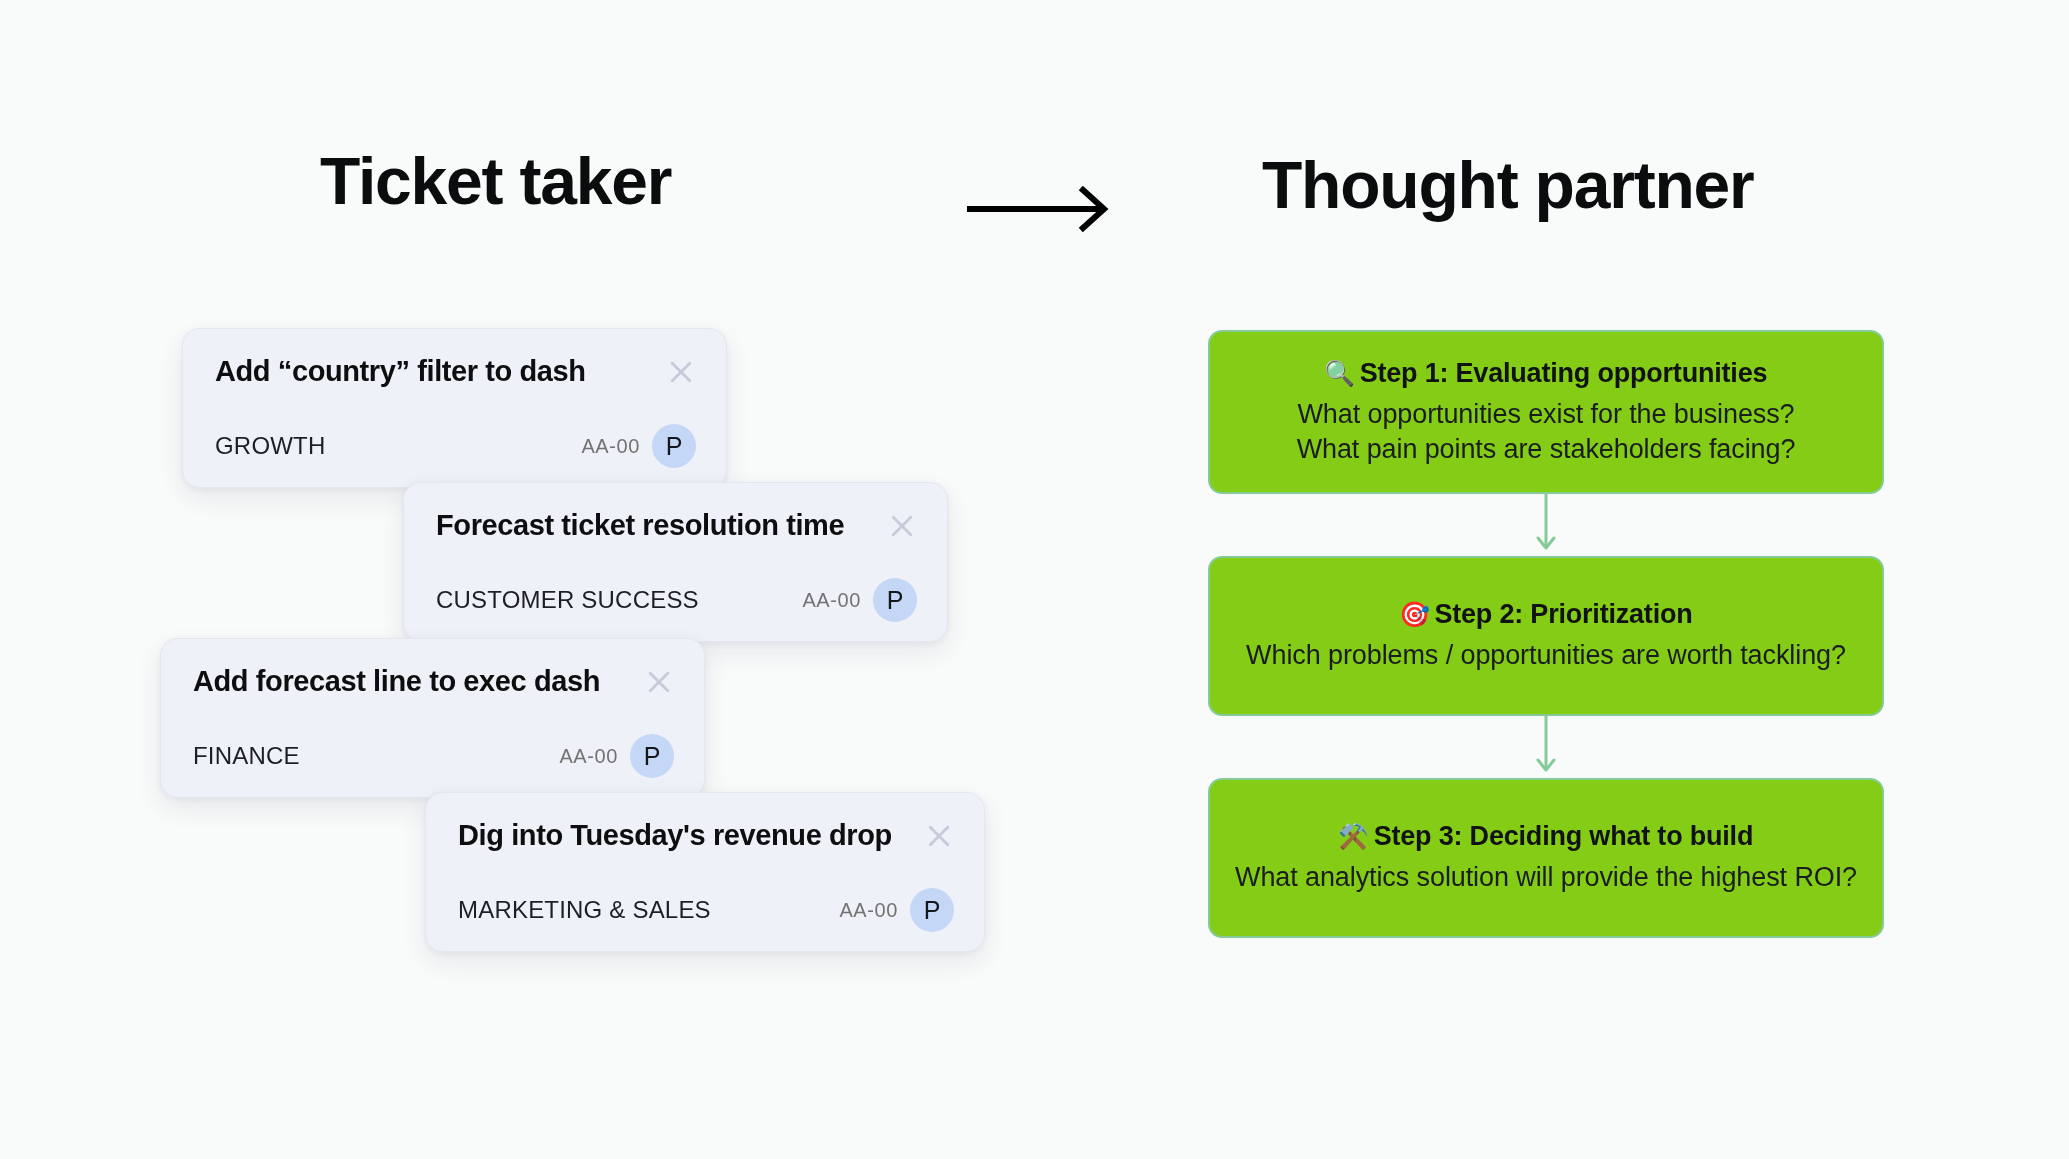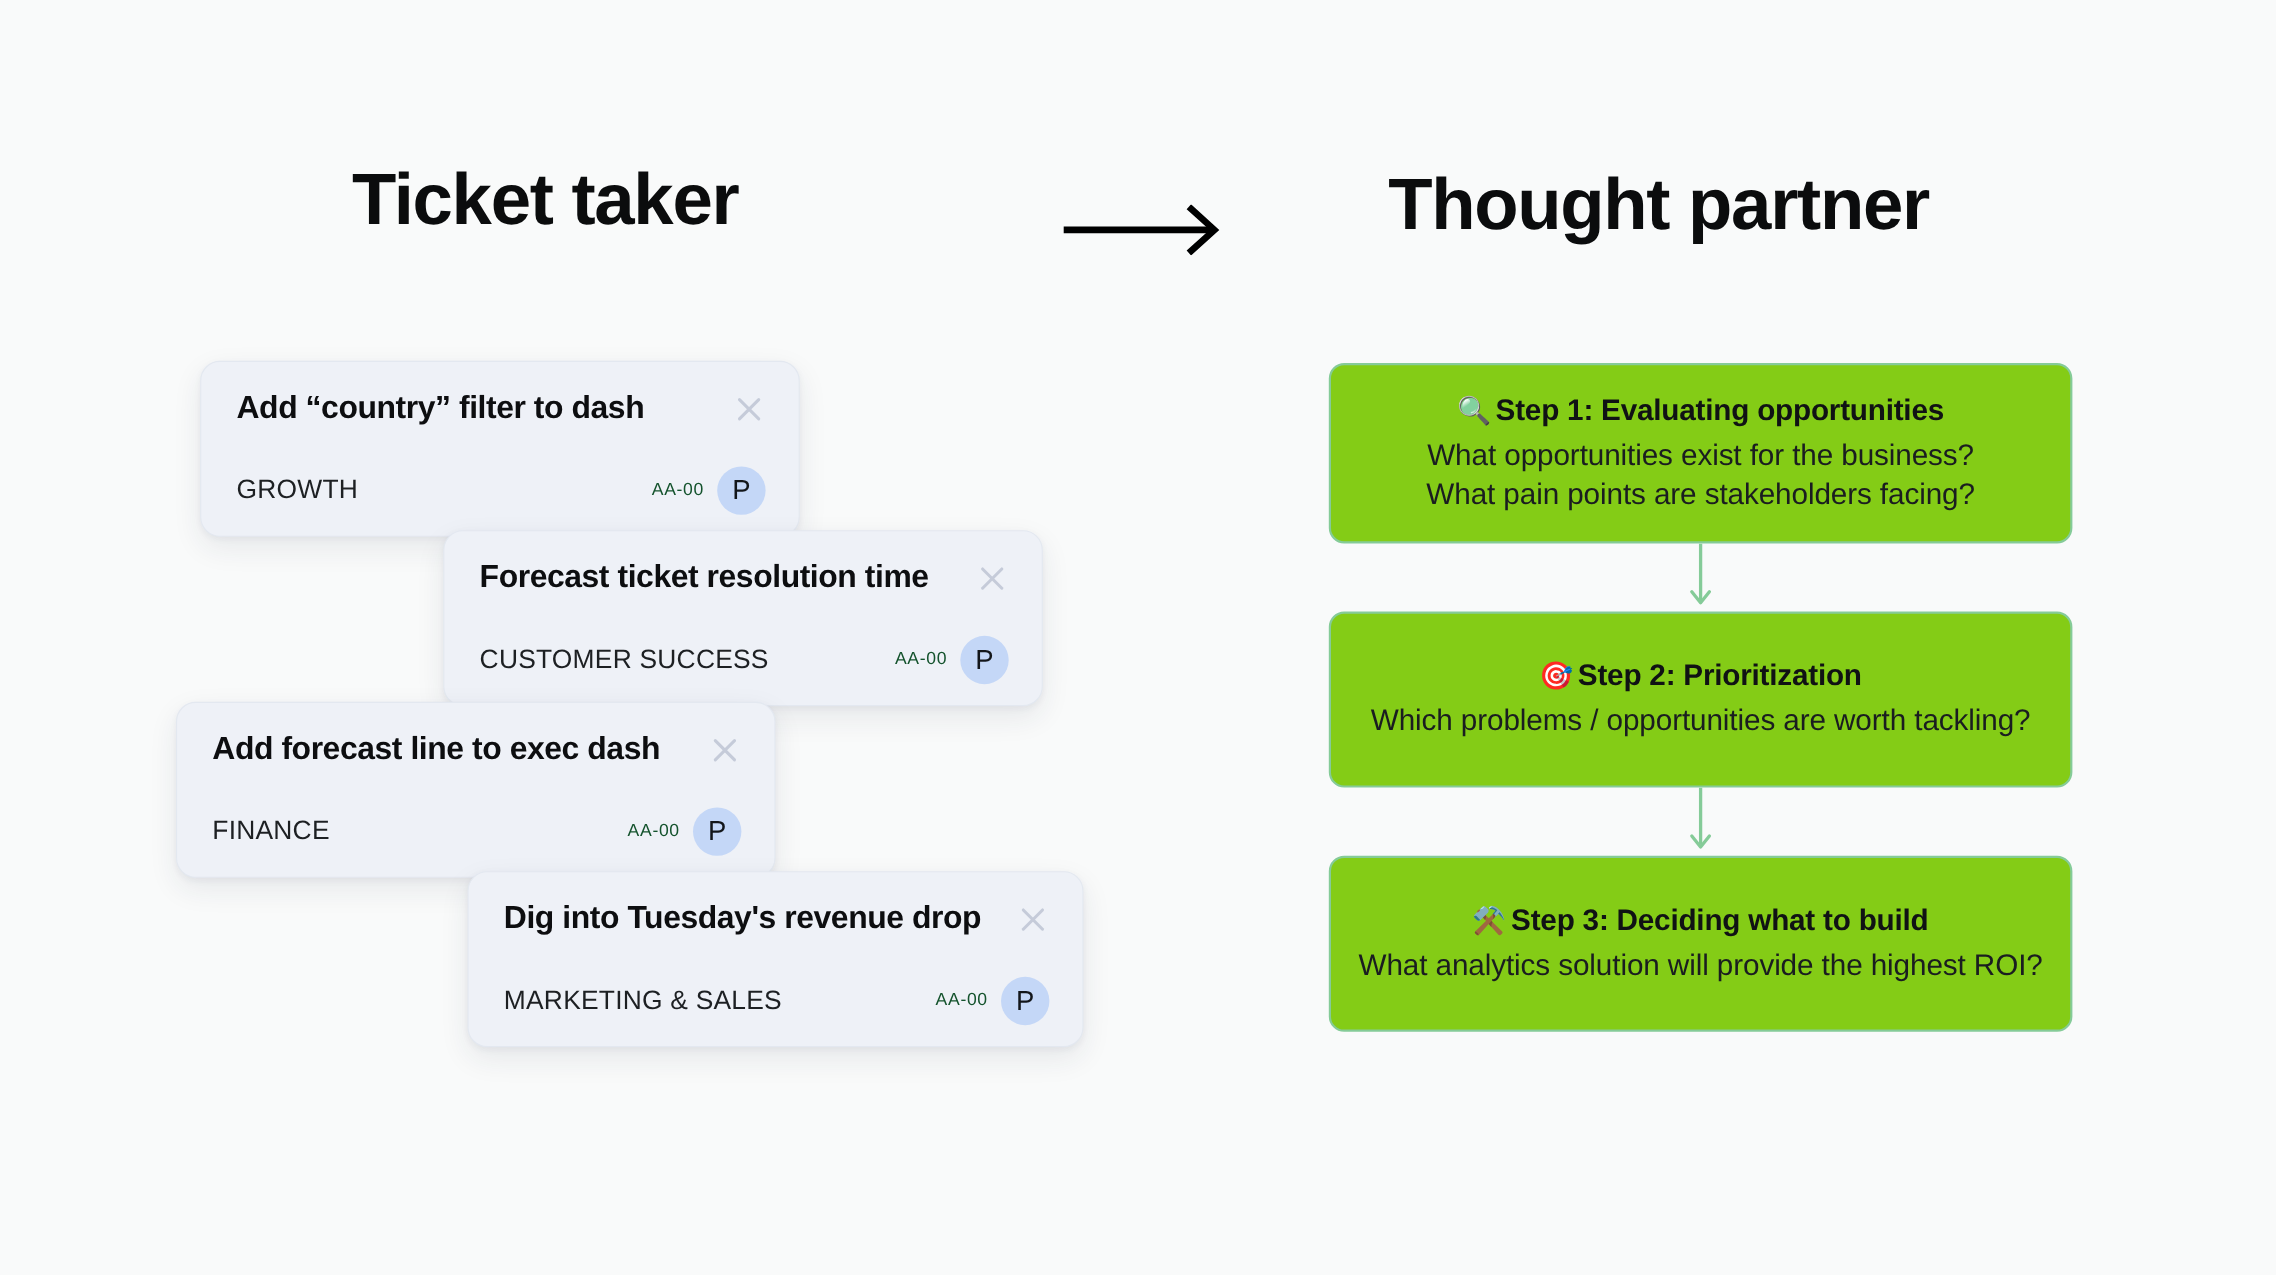--- a/index.html
+++ b/index.html
@@ -107,22 +107,22 @@
     color: #1d2023;
     letter-spacing: 0.2px;
     white-space: nowrap;
   }
   .card-meta {
     display: flex;
     align-items: center;
     gap: 12px;
   }
   .ticket-code {
-    font-size: 16px;
-    color: #14532d;
+    font-size: 20px;
+    color: #737373;
     letter-spacing: 0.6px;
     white-space: nowrap;
   }
   .avatar {
     width: 44px;
     height: 44px;
     border-radius: 50%;
     background: #c4d7f7;
     display: flex;
     align-items: center;

